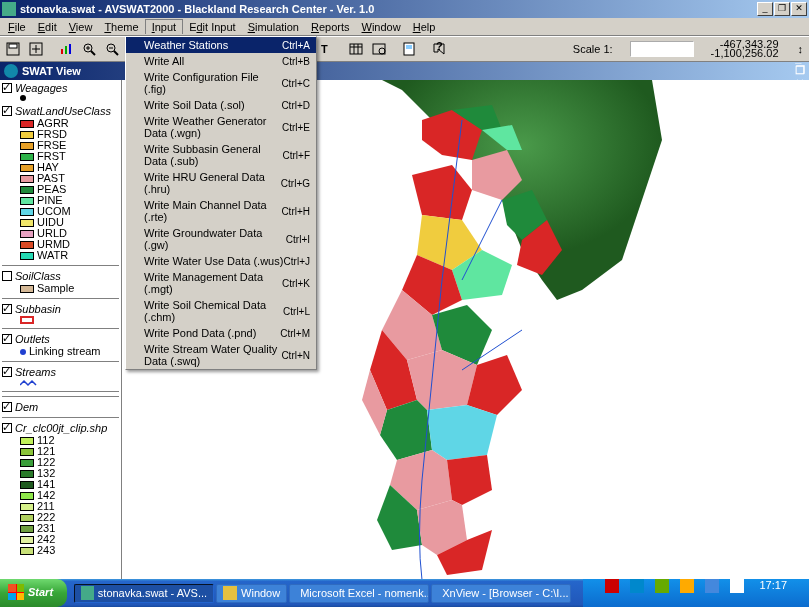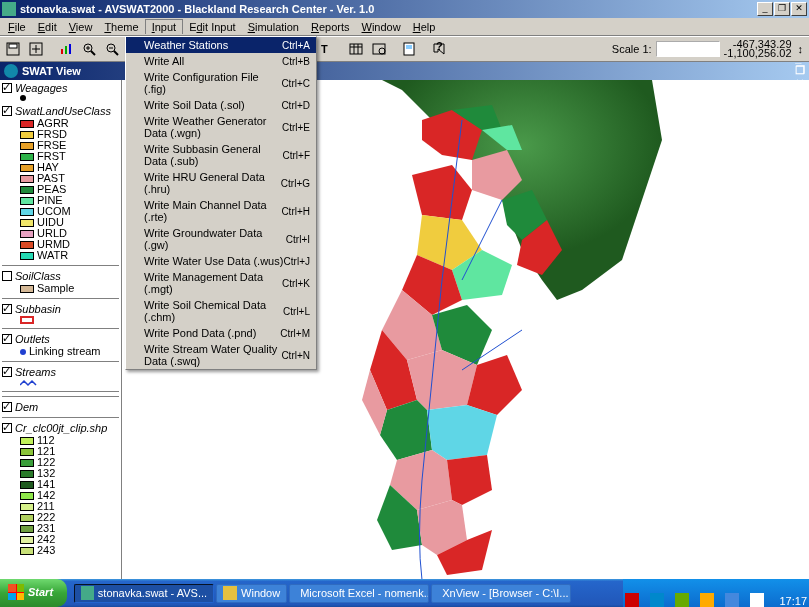--- a/index.html
+++ b/index.html
@@ -10,21 +10,21 @@
 .titlebar .winbtns { display:flex; gap:1px; }
 .titlebar .winbtn { width:16px; height:14px; background:#d4d0c8; border:1px solid #fff; border-right-color:#404040; border-bottom-color:#404040; text-align:center; line-height:11px; font-size:9px; color:#000; font-family:"Marlett",sans-serif; }
 .menubar { height:18px; background:#d4d0c8; display:flex; align-items:center; padding:0 2px; border-bottom:1px solid #808080; }
 .menubar .mitem { padding:1px 6px; cursor:default; }
 .menubar .mitem.open { background:#d4d0c8; border:1px solid #808080; border-bottom:none; position:relative; z-index:100; }
 .menubar .mitem u { text-decoration:underline; }
 .toolbar { height:26px; background:#d4d0c8; border-top:1px solid #fff; border-bottom:1px solid #808080; display:flex; align-items:center; padding:2px; gap:1px; }
 .tbtn { width:22px; height:22px; border:1px solid #d4d0c8; display:flex; align-items:center; justify-content:center; }
 .tbtn svg { width:16px; height:16px; }
 .tsep { width:6px; }
-.scale-area { margin-left:auto; display:flex; align-items:center; gap:4px; padding-right:4px; }
+.scale-area { margin-left:auto; display:flex; align-items:center; gap:17px; padding-right:4px; }
 .scale-area input { width:64px; height:16px; border:1px inset #fff; font-size:11px; padding:0 2px; }
 .coords { font-size:9px; text-align:right; line-height:9px; color:#000; }
 .swat-sub { height:18px; background:linear-gradient(90deg,#0a246a 0%,#a6caf0 100%); color:#fff; display:flex; align-items:center; padding:0 4px; font-weight:bold; }
 .swat-sub .icon { width:14px; height:14px; background:#18a; border-radius:7px; margin-right:4px; }
 .swat-sub .spacer { flex:1; }
 .content { display:flex; height:504px; background:#fff; }
 .sidebar { width:122px; background:#fff; border-right:1px solid #808080; overflow:hidden; padding:2px; }
 .layer { margin-bottom:4px; }
 .layer-head { display:flex; align-items:center; gap:3px; }
 .layer-head .cb { width:10px; height:10px; border:1px solid #000; background:#fff; position:relative; }
@@ -42,21 +42,21 @@
 .dropdown .drow .lbl { flex:1; }
 .dropdown .drow .sc { font-size:10px; }
 .dropdown .drow.hl { background:#0a246a; color:#fff; }
 .taskbar { position:absolute; bottom:0; left:0; right:0; height:28px; background:linear-gradient(180deg,#3e9bde 0%,#2566cb 8%,#2157b9 92%,#174a9e 100%); display:flex; align-items:center; }
 .startbtn { height:28px; padding:0 14px 2px 8px; background:linear-gradient(180deg,#6fd96f 0%,#37a637 50%,#2b8a2b 100%); color:#fff; font-weight:bold; font-style:italic; display:flex; align-items:center; gap:4px; border-radius:0 10px 10px 0; }
 .startbtn .logo { width:16px; height:16px; background:red; display:grid; grid-template-columns:1fr 1fr; grid-template-rows:1fr 1fr; gap:1px; }
 .startbtn .logo span:nth-child(1){background:#f25022;} .startbtn .logo span:nth-child(2){background:#7fba00;} .startbtn .logo span:nth-child(3){background:#00a4ef;} .startbtn .logo span:nth-child(4){background:#ffb900;}
 .taskbtn { height:19px; margin:0 1px; padding:0 6px; background:#3d82d8; border:1px solid #2f6bc0; border-radius:2px; color:#fff; display:flex; align-items:center; gap:4px; max-width:140px; overflow:hidden; white-space:nowrap; }
 .taskbtn.active { background:#1d4fa3; border:1px inset #153b7a; }
 .taskbtn .ti { width:14px; height:14px; background:#fff; }
-.tray { margin-left:auto; height:28px; background:linear-gradient(180deg,#1290e9 0%,#0c6cce 100%); display:flex; align-items:flex-end; padding:0 2px; gap:11px; color:#fff; }
+.tray { margin-left:auto; height:28px; background:linear-gradient(180deg,#1290e9 0%,#0c6cce 100%); display:flex; align-items:flex-start; padding:0 22px; gap:11px; color:#fff; }
 .tray .ti { width:14px; height:14px; }
 .map-svg { width:100%; height:100%; }
 </style>
 </head>
 <body>
 
 <div class="titlebar">
   <div class="icon"></div>
   <div class="title">stonavka.swat - AVSWAT2000 - Blackland Research Center - Ver. 1.0</div>
   <div class="winbtns">

